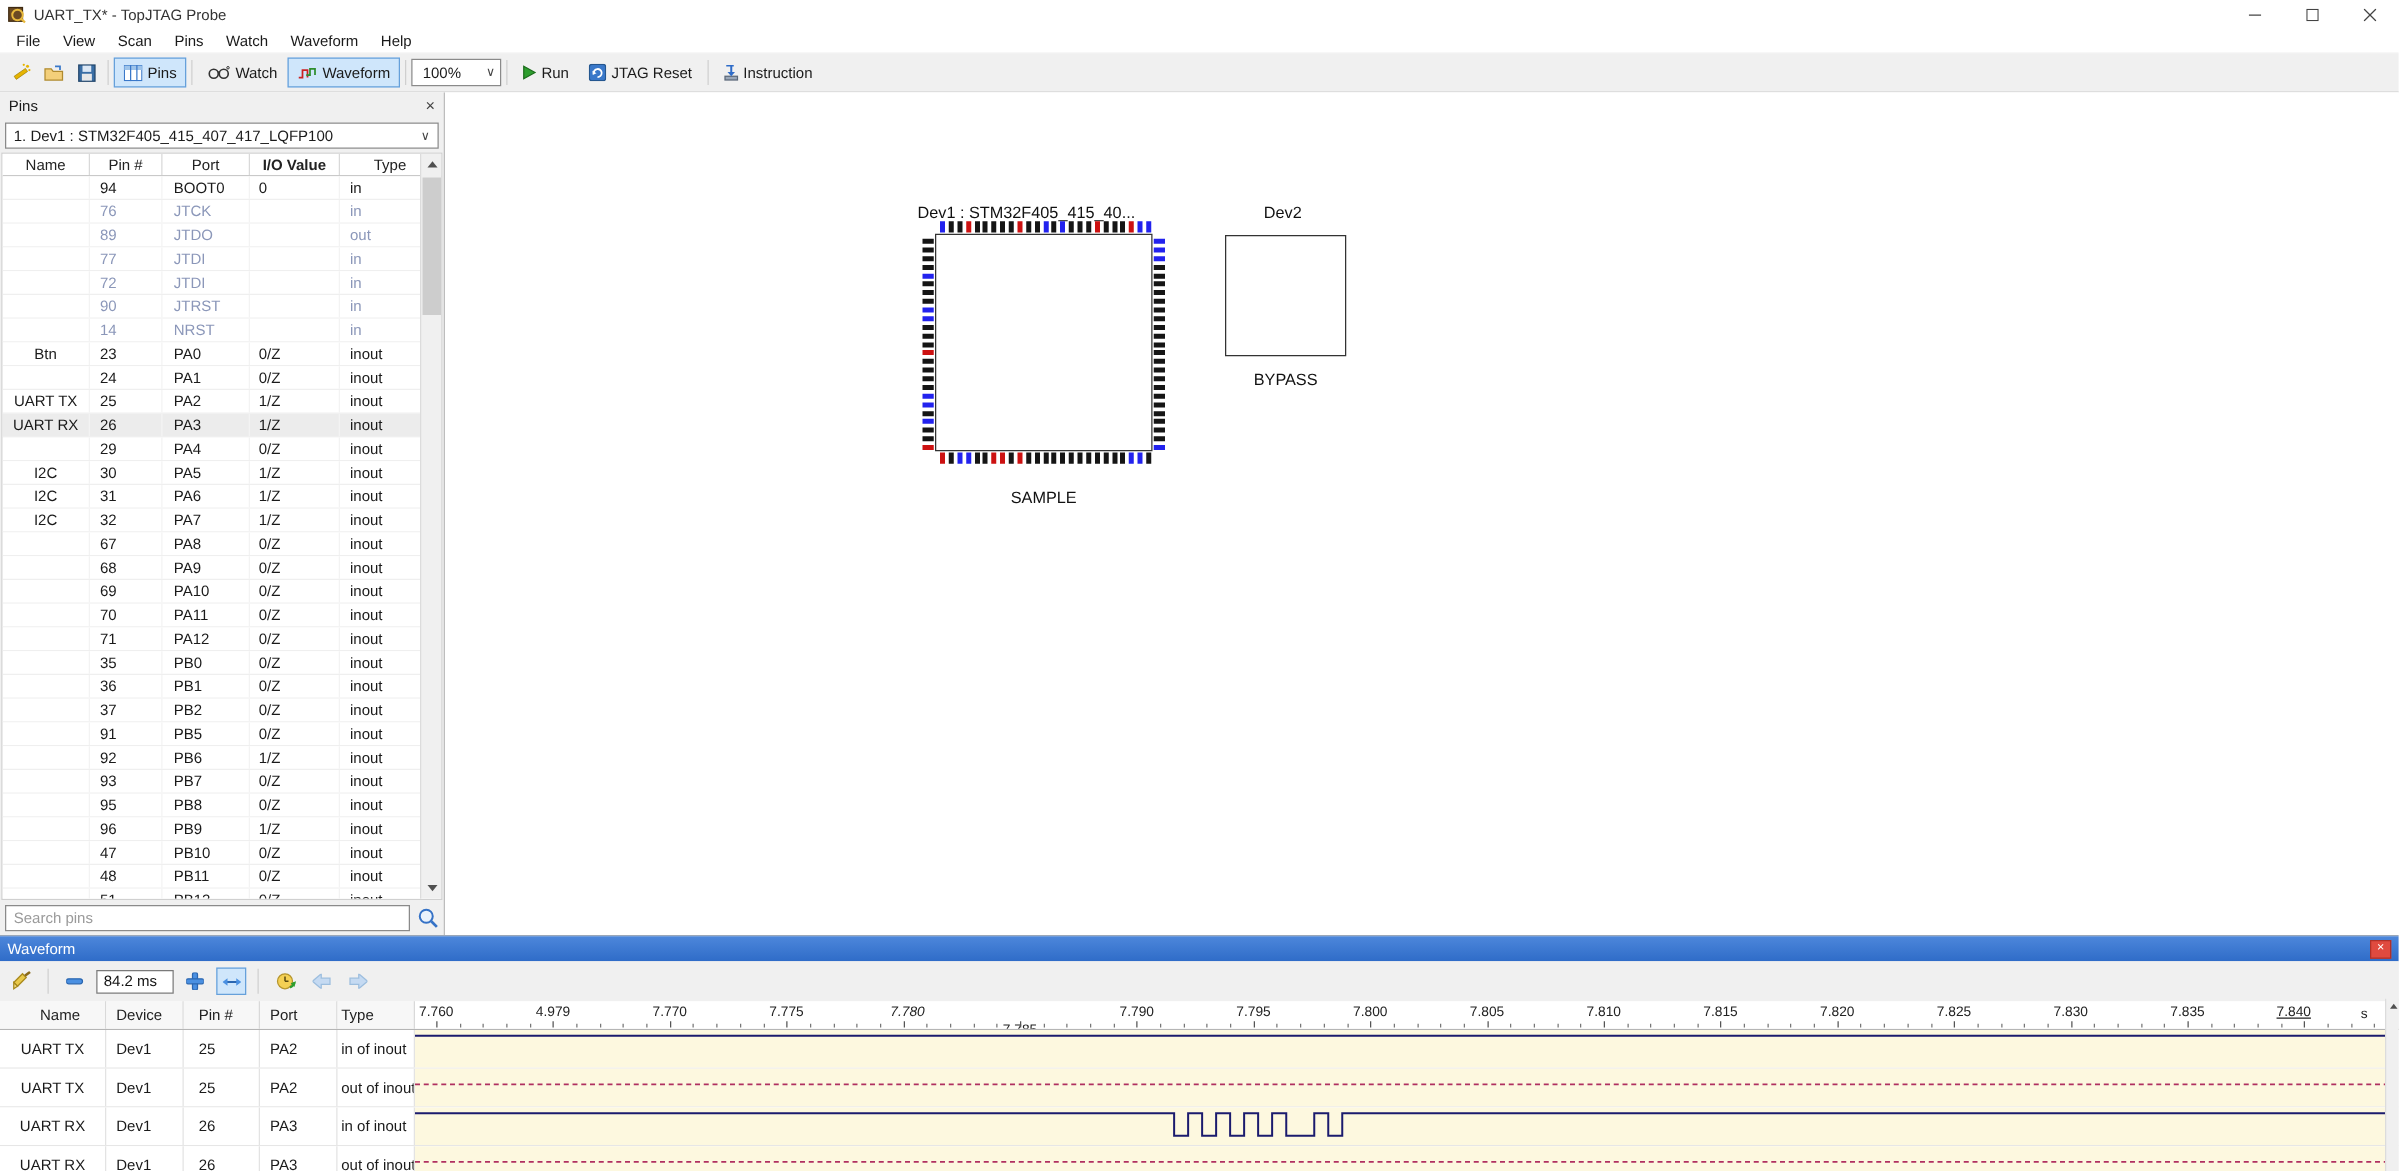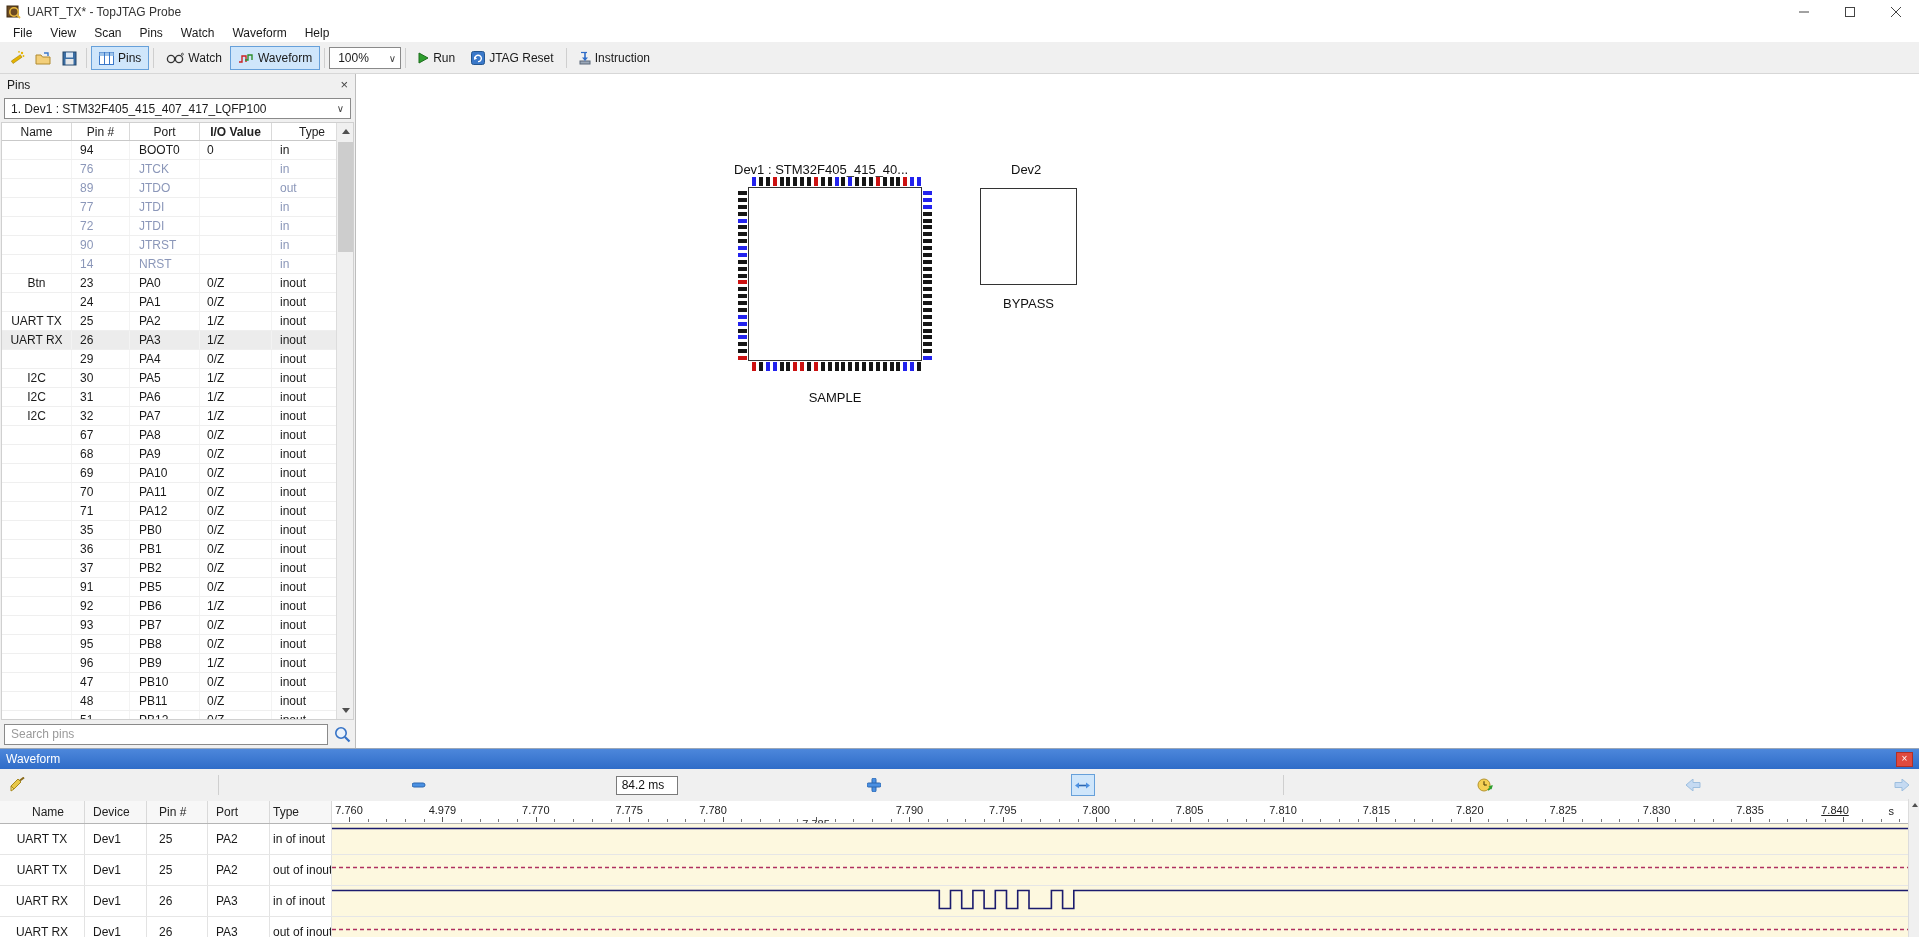--- a/index.html
+++ b/index.html
@@ -54,21 +54,21 @@
   
   .main-area { flex:1; position:relative; background:#ffffff; overflow:hidden; }
   .dev-label { position:absolute; font-size:13px; color:#111; white-space:nowrap; }
   .chip { position:absolute; border:1px solid #333; background:#fff; }
   .chip-pin { position:absolute; }
   .instr-label { position:absolute; font-size:13px; color:#111; text-align:center; }
   
   .waveform-panel { position:absolute; left:0; right:0; bottom:0; height:189px; background:#f0f0f0; display:flex; flex-direction:column; border-top:1px solid #9aa7b8; }
   .wf-title { height:20px; background:linear-gradient(#4d87db,#2f6cc8); color:#fff; display:flex; align-items:center; padding:0 6px; }
   .wf-close { margin-left:auto; width:17px; height:15px; background:#e04a3f; color:#fff; display:flex; align-items:center; justify-content:center; font-size:10px; line-height:1; border:1px solid #b03028; }
-  .wf-toolbar { height:27px; display:flex; align-items:center; gap:5px; padding:16px 5px; background:#f0f0f0;justify-content:space-between; }
+  .wf-toolbar { height:27px; display:flex; align-items:center; gap:5px; padding:16px 5px; background:#f0f0f0; }
   .time-input { width:62px; height:19px; border:1px solid #7a7a7a; background:#fff; font-family:"Liberation Sans",sans-serif; font-size:12px; padding:0 5px; color:#111; }
   .wf-tb-btn { width:24px; height:22px; display:flex; align-items:center; justify-content:center; }
   .wf-tb-btn.boxed { border:1px solid #66a0da; background:#cfe6fb; }
   .wf-header { height:23px; display:flex; background:#f7f7f7; border-bottom:1px solid #b5b5b5; }
   .wf-hcell { border-right:1px solid #d9d9d9; display:flex; align-items:center; padding-left:12px; color:#222; background:#f7f7f7; }
   .wf-ruler { flex:1; position:relative; background:#ffffff; overflow:hidden; }
   .ruler-label { position:absolute; top:3px; transform:translateX(-50%); font-size:11px; color:#222; }
   .ruler-tick { position:absolute; bottom:1px; width:1px; background:#555; }
   .ruler-unit { position:absolute; right:14px; top:4px; font-size:11px; color:#222; }
   .wf-rows { flex:1; overflow:hidden; position:relative; background:#fff; }
@@ -652,21 +652,21 @@
         <div class="ruler-tick" style="left: 222.48px; height: 3px; background: rgb(119, 119, 119);"></div>
         <div class="ruler-tick" style="left: 241.16px; height: 3px; background: rgb(119, 119, 119);"></div>
         <div class="ruler-tick" style="left: 259.84px; height: 3px; background: rgb(119, 119, 119);"></div>
         <div class="ruler-tick" style="left: 278.52px; height: 3px; background: rgb(119, 119, 119);"></div>
         <span class="ruler-label" style="left: 297.2px;">7.775</span>
         <div class="ruler-tick" style="left: 297.2px; height: 5px;"></div>
         <div class="ruler-tick" style="left: 315.88px; height: 3px; background: rgb(119, 119, 119);"></div>
         <div class="ruler-tick" style="left: 334.56px; height: 3px; background: rgb(119, 119, 119);"></div>
         <div class="ruler-tick" style="left: 353.24px; height: 3px; background: rgb(119, 119, 119);"></div>
         <div class="ruler-tick" style="left: 371.92px; height: 3px; background: rgb(119, 119, 119);"></div>
-        <span class="ruler-label" style="left: 381px;">7.780</span>
+        <span class="ruler-label" style="left: 394px; font-style: italic;">7.780</span>
         <div class="ruler-tick" style="left: 390.6px; height: 5px;"></div>
         <div class="ruler-tick" style="left: 409.28px; height: 3px; background: rgb(119, 119, 119);"></div>
         <div class="ruler-tick" style="left: 427.96px; height: 3px; background: rgb(119, 119, 119);"></div>
         <div class="ruler-tick" style="left: 446.64px; height: 3px; background: rgb(119, 119, 119);"></div>
         <div class="ruler-tick" style="left: 465.32px; height: 3px; background: rgb(119, 119, 119);"></div>
         <span class="ruler-label" style="left: 484px; margin-top: 14px;">7.785</span>
         <div class="ruler-tick" style="left: 484px; height: 5px;"></div>
         <div class="ruler-tick" style="left: 502.68px; height: 3px; background: rgb(119, 119, 119);"></div>
         <div class="ruler-tick" style="left: 521.36px; height: 3px; background: rgb(119, 119, 119);"></div>
         <div class="ruler-tick" style="left: 540.04px; height: 3px; background: rgb(119, 119, 119);"></div>

